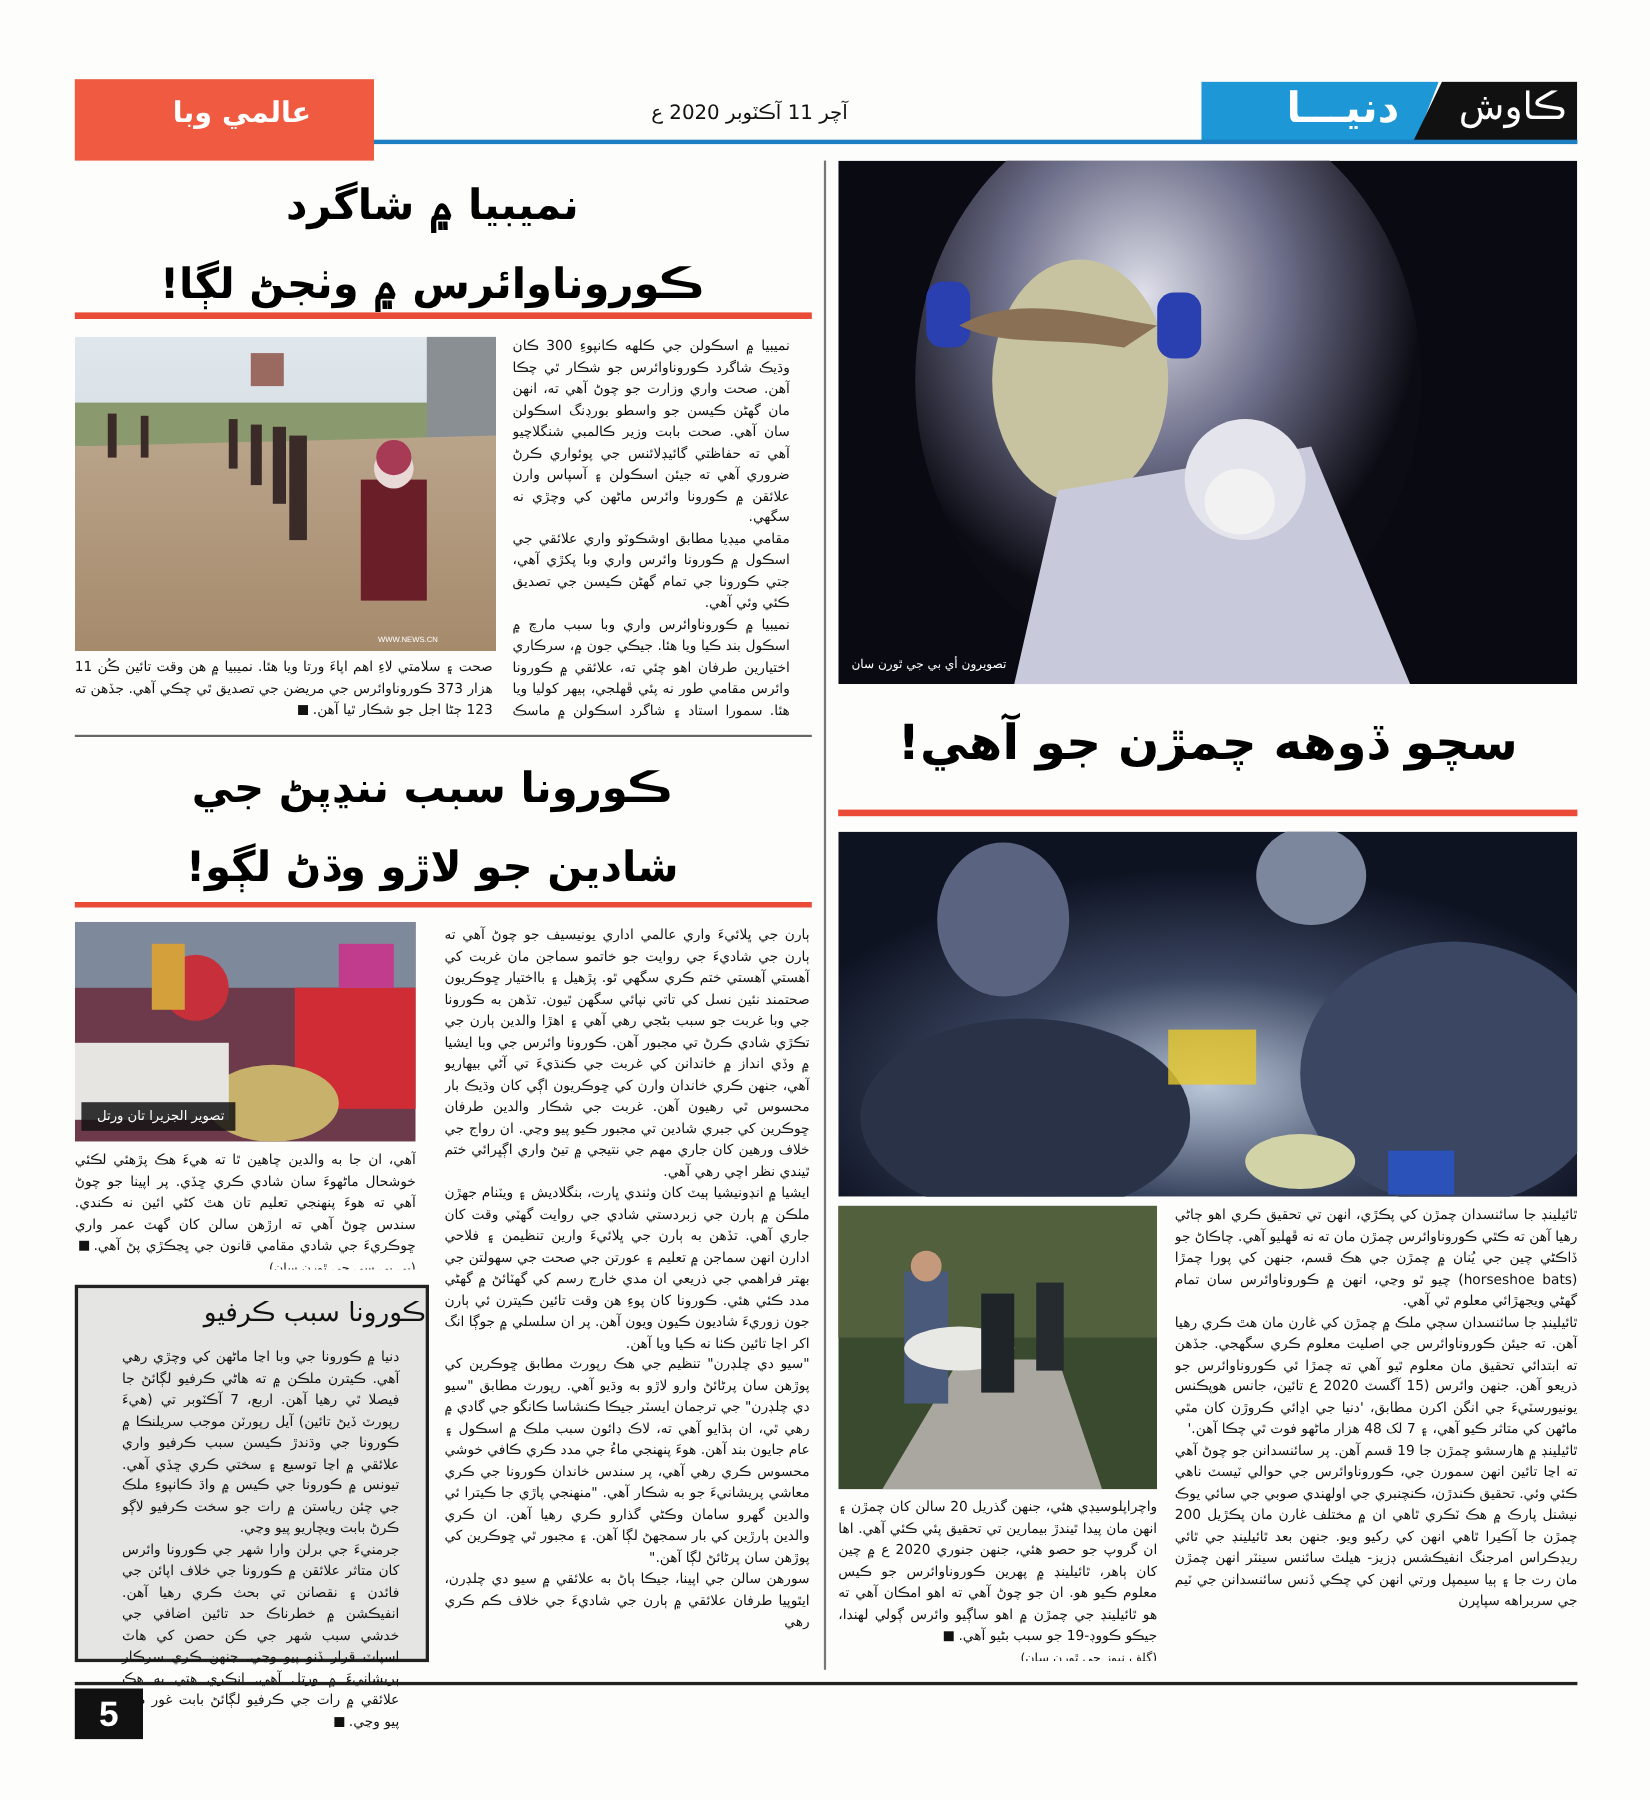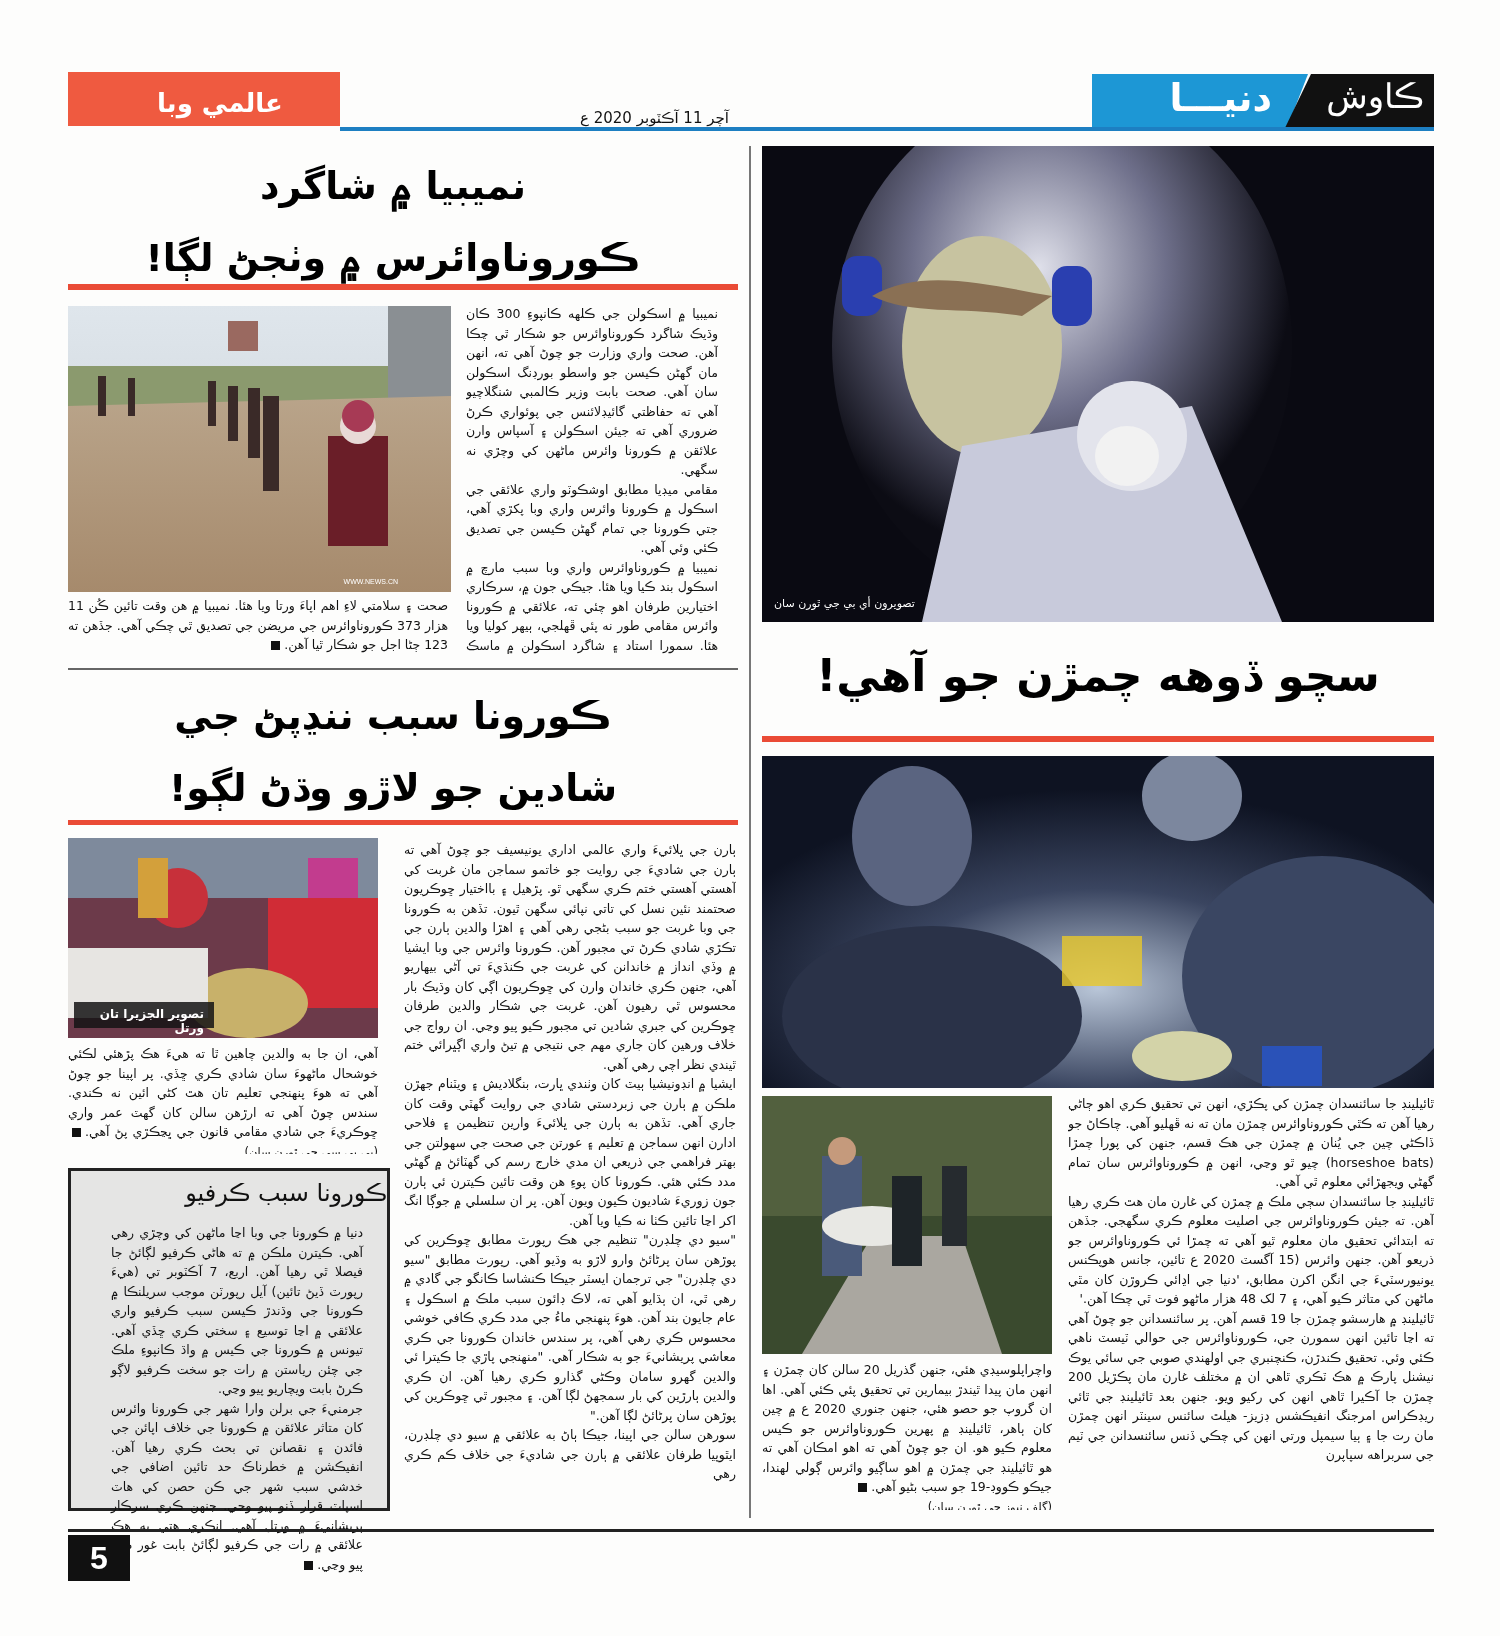--- a/index.html
+++ b/index.html
@@ -7,22 +7,22 @@
   body { position: relative; font-family: "DejaVu Sans", sans-serif; color: #111; direction: rtl; }
   .abs { position: absolute; }
 
   
   .masthead-right { position:absolute; left:1092px; top:74px; width:342px; height:56px; }
   .mh-black { position:absolute; right:0; top:0; width:150px; height:56px; background:#111; clip-path: polygon(18% 0,100% 0,100% 100%,0 100%); }
   .mh-black span { position:absolute; right:10px; top:2px; color:#fff; font-size:34px; font-family:"DejaVu Serif", serif; }
   .mh-blue { position:absolute; right:126px; top:0; width:216px; height:56px; background:#1d97d5; clip-path: polygon(0 0,100% 0,90% 100%,0 100%); }
   .mh-blue span { position:absolute; right:36px; top:2px; color:#fff; font-size:38px; font-weight:bold; letter-spacing:2px;margin-left:16px; }
   .blue-rule { position:absolute; left:340px; top:127px; width:1094px; height:4px; background:#1d7fc2; }
-  .section-tag { position:absolute; left:68px; top:72px; width:272px; height:54px; background:#ef5a40; color:#fff; text-align:center; font-size:26px; font-weight:bold; line-height:62px;padding-left:32px; }
-  .date { position:absolute; left:580px; top:92px; font-size:15px;margin-top:17px; }
+  .section-tag { position:absolute; left:68px; top:72px; width:272px; height:74px; background:#ef5a40; color:#fff; text-align:center; font-size:26px; font-weight:bold; line-height:62px;padding-left:32px; }
+  .date { position:absolute; left:592px; top:92px; font-size:18px; }
 
   .vrule { position:absolute; left:749px; top:146px; width:2px; height:1372px; background:#777; }
 
   .headline { position:absolute; text-align:center; font-weight:bold; font-size:38px; line-height:72px; color:#000; }
   .red-rule { position:absolute; height:6px; background:#ea4b36; }
   .red-rule.thin { height:5px; }
   .gray-rule { position:absolute; height:2px; background:#666; }
 
   .body-text { position:absolute; font-size:12.5px; line-height:19.5px; text-align:justify; color:#111; }
   .caption { position:absolute; font-size:11px; color:#fff; }
@@ -111,21 +111,21 @@
   <svg viewBox="0 0 310 200" preserveAspectRatio="none">
     <rect width="310" height="200" fill="#6c3a4a"></rect>
     <rect x="0" y="0" width="310" height="60" fill="#7e8a9c"></rect>
     <circle cx="110" cy="60" r="30" fill="#c7303a"></circle>
     <rect x="200" y="60" width="110" height="110" fill="#d02c36"></rect>
     <ellipse cx="180" cy="165" rx="60" ry="35" fill="#c8b16a"></ellipse>
     <rect x="0" y="110" width="140" height="70" fill="#e7e5e2"></rect>
     <rect x="70" y="20" width="30" height="60" fill="#d3a03b"></rect>
     <rect x="240" y="20" width="50" height="40" fill="#c23c8e"></rect>
   </svg>
-  <div class="abs" style="left:6px; bottom:10px; width:140px; height:26px; background:rgba(20,20,20,.85);font-weight:bold;">
+  <div class="abs" style="left:6px; bottom:10px; width:140px; height:26px; background:rgba(20,20,20,.85);">
     <div class="caption" style="right:10px; top:5px; font-size:12px;">تصوير الجزيرا تان ورتل</div>
   </div>
 </div>
 
 <div class="body-text" style="left:68px; top:1044px; width:310px; height:110px; overflow:hidden;">
   <span>آهي، ان جا به والدين چاهين ٿا ته هيءَ هڪ پڙهئي لڪئي خوشحال ماڻهوءَ سان شادي ڪري ڇڏي. پر اپينا جو چوڻ آهي ته هوءَ پنهنجي تعليم تان هٿ کڻي ائين نه ڪندي. سندس چوڻ آهي ته ارڙهن سالن کان گهٽ عمر واري ڇوڪريءَ جي شادي مقامي قانون جي ڀڃڪڙي پڻ آهي.</span><span class="end-mark"></span><span class="credit">(بي بي سي جي ٿورن سان)</span>
 </div>
 
 <div class="body-text" style="left:404px; top:840px; width:332px; height:670px; overflow:hidden; white-space:pre-line;">ٻارن جي ڀلائيءَ واري عالمي اداري يونيسيف جو چوڻ آهي ته ٻارن جي شاديءَ جي روايت جو خاتمو سماجن مان غربت کي آهستي آهستي ختم ڪري سگهي ٿو. پڙهيل ۽ بااختيار ڇوڪريون صحتمند نئين نسل کي تاتي نپائي سگهن ٿيون. تڏهن به ڪورونا جي وبا غربت جو سبب بڻجي رهي آهي ۽ اهڙا والدين ٻارن جي تڪڙي شادي ڪرڻ تي مجبور آهن. ڪورونا وائرس جي وبا ايشيا ۾ وڏي انداز ۾ خاندانن کي غربت جي ڪنڌيءَ تي آڻي بيهاريو آهي، جنهن ڪري خاندان وارن کي ڇوڪريون اڳي کان وڌيڪ بار محسوس ٿي رهيون آهن. غربت جي شڪار والدين طرفان ڇوڪرين کي جبري شادين تي مجبور ڪيو پيو وڃي. ان رواج جي خلاف ورهين کان جاري مهم جي نتيجي ۾ تيڻ واري اڳڀرائي ختم ٿيندي نظر اچي رهي آهي.
 ايشيا ۾ انڊونيشيا ٻيٽ کان وٺندي ڀارت، بنگلاديش ۽ ويٽنام جهڙن ملڪن ۾ ٻارن جي زبردستي شادي جي روايت گهٽي وقت کان جاري آهي. تڏهن به ٻارن جي ڀلائيءَ وارين تنظيمن ۽ فلاحي ادارن انهن سماجن ۾ تعليم ۽ عورتن جي صحت جي سهولتن جي بهتر فراهمي جي ذريعي ان مدي خارج رسم کي گهٽائڻ ۾ گهڻي مدد ڪئي هئي. ڪورونا کان پوءِ هن وقت تائين ڪيترن ئي ٻارن جون زوريءَ شاديون ڪيون ويون آهن. پر ان سلسلي ۾ جوڳا انگ اکر اڃا تائين ڪٺا نه ڪيا ويا آهن.

